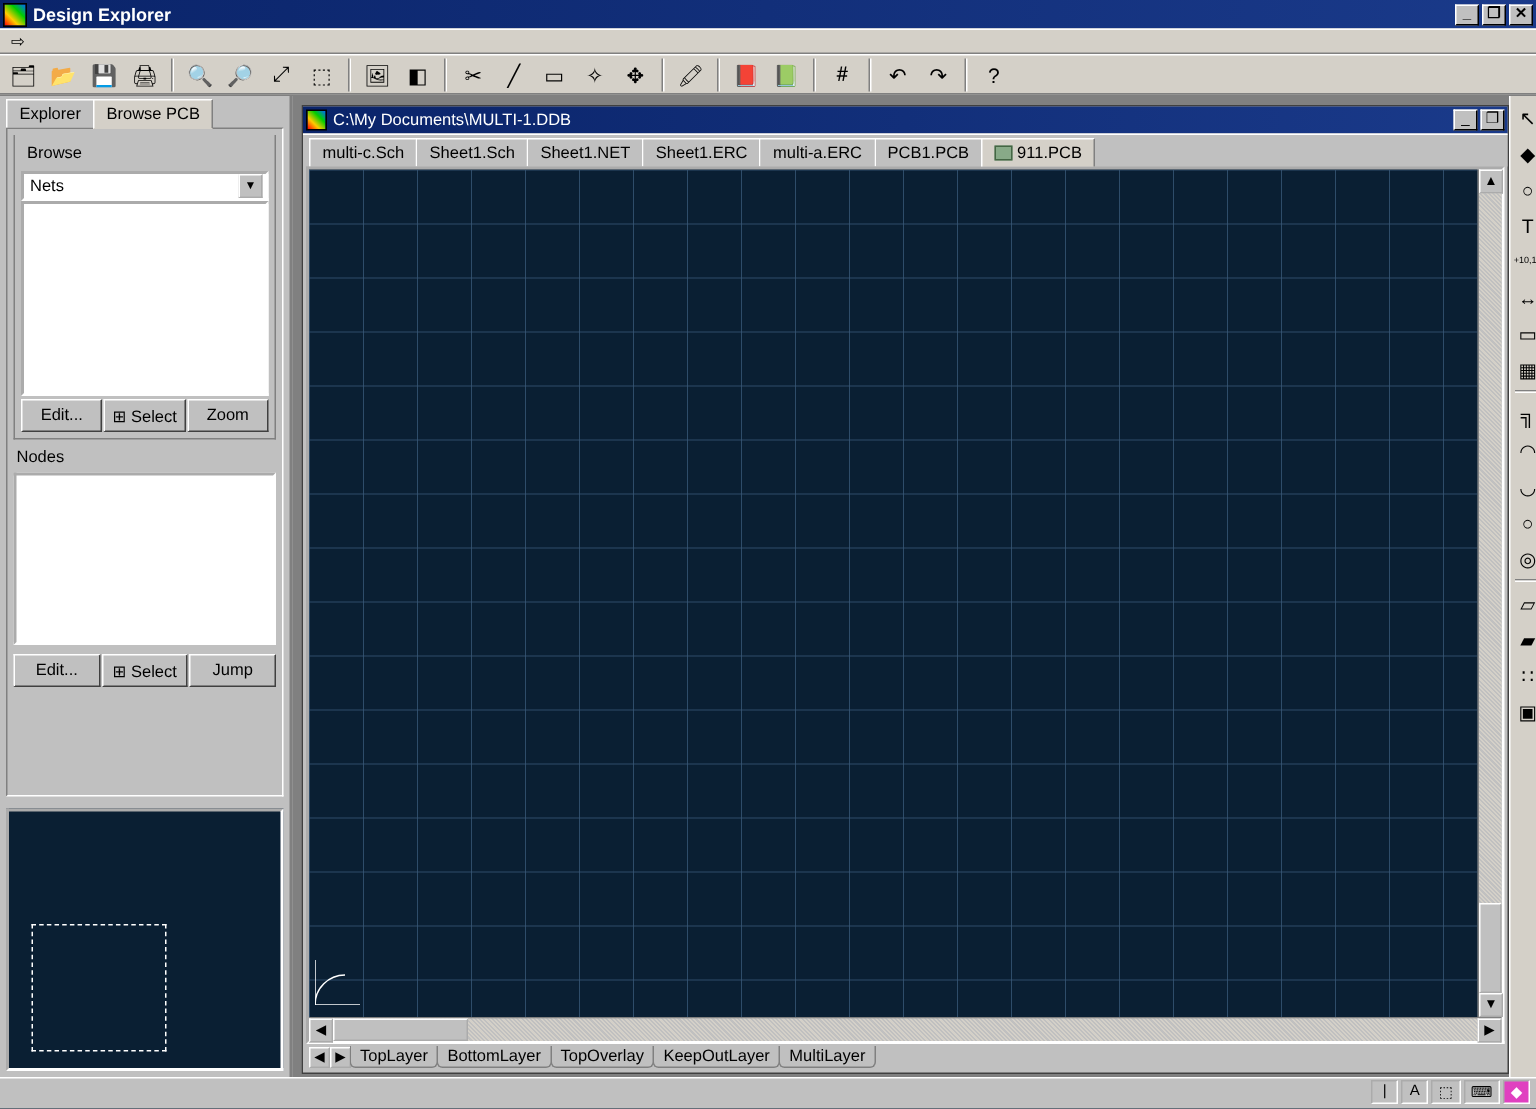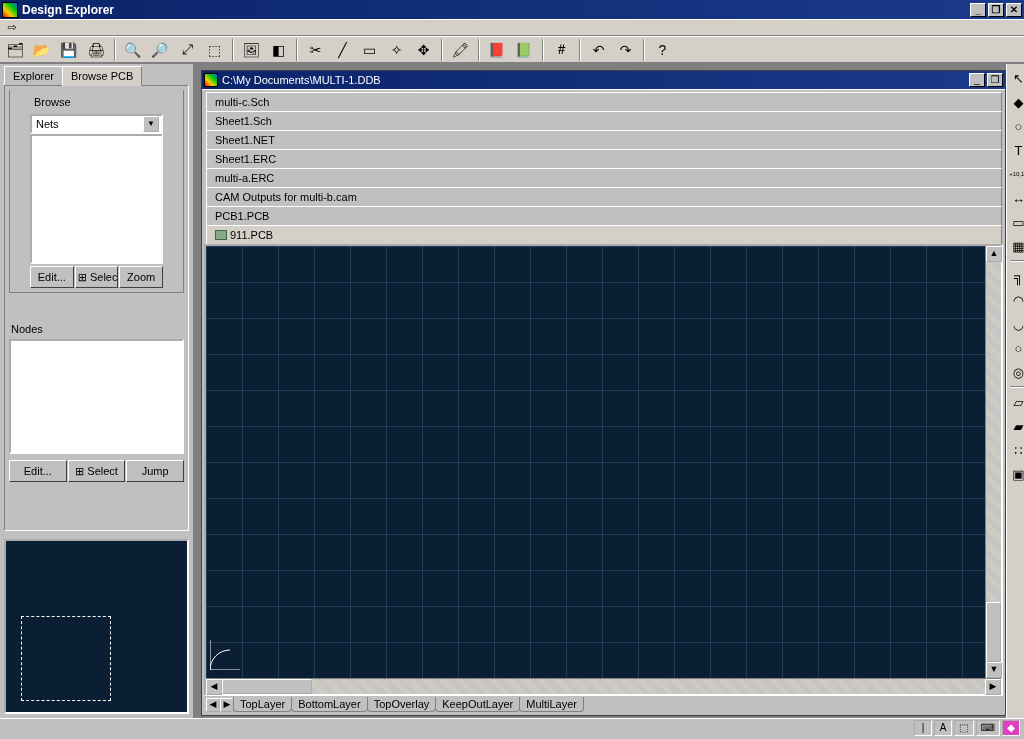--- a/index.html
+++ b/index.html
@@ -61,38 +61,38 @@
   padding: 3px 8px; background: #c0c0c0;
   border: 1px solid #808080; border-top: 1px solid #fff; border-left: 1px solid #fff;
   border-bottom: none; margin-right: -1px; position: relative;
 }
 .panel-tab.active { background: #d4d0c8; z-index: 1; border-bottom: 1px solid #d4d0c8; margin-bottom: -1px; }
 .panel-body {
   flex: 1; border: 1px solid #fff; border-top: 1px solid #808080; border-left: 1px solid #808080;
   margin: 0 4px 4px; padding: 4px; background: #c0c0c0;
   display: flex; flex-direction: column; gap: 4px; overflow: hidden;
 }
-.groupbox { border: 1px solid #808080; border-top: none; padding: 6px 20px 4px; }
+.groupbox { border: 1px solid #808080; border-top: none; padding: 6px 4px 4px; }
 .group-label { padding: 0 4px; margin-top: -6px; background: #c0c0c0; display: inline-block; }
 .dropdown {
   width: 100%; height: 20px; border: 2px inset #fff; background: #fff;
   display: flex; align-items: center; padding: 0 2px; margin-top: 6px;
 }
 .dropdown-val { flex: 1; padding: 0 2px; }
 .dropdown-btn { width: 16px; height: 16px; background: #c0c0c0; border: 1px outset #fff; text-align: center; font-size: 8px; line-height: 14px; }
 .listbox {
   width: 100%; height: 130px; background: #fff; border: 2px inset #fff;
 }
 .btn-row { display: flex; gap: 1px; margin-top: 2px; }
 .btn {
   flex: 1; height: 22px; background: #c0c0c0;
   border: 1px solid #fff; border-right-color: #404040; border-bottom-color: #404040;
   padding: 0 2px; font-size: 11px; cursor: default; overflow: hidden; white-space: nowrap;
 }
-.nodes-label { padding: 2px 2px 0; margin-top: 24px; }
+.nodes-label { padding: 2px 2px 0; }
 .preview-box {
   height: 175px; background: #0a1f33; border: 2px inset #fff; margin: 4px; position: relative;
 }
 .preview-rect { position: absolute; left: 15px; top: 75px; width: 90px; height: 85px; border: 1px dashed #fff; }
 
 .editor-area {
   flex: 1; position: relative; background: #808080; display: flex;
 }
 .doc-window {
   position: absolute; left: 6px; top: 6px; right: 18px; bottom: 2px;
@@ -101,21 +101,20 @@
 }
 .doc-titlebar {
   height: 18px; background: linear-gradient(to right, #0a246a, #1a3a8a); color: #fff;
   display: flex; align-items: center; padding: 0 2px; justify-content: center;
 }
 .doc-titlebar .doc-icon { width: 14px; height: 14px; background: linear-gradient(45deg,#f00,#fc0,#0c0,#06f); border: 1px solid #000; margin-right: 4px; }
 .doc-titlebar-text { flex: 1; }
 .doc-tabs {
   display: flex; padding: 2px 4px 0; background: #c0c0c0;
   border-top: 1px solid #fff;
-  flex-direction: column;
 }
 .doc-tab {
   padding: 3px 8px; border: 1px solid #808080; border-top: 1px solid #fff; border-left: 1px solid #fff;
   border-bottom: none; margin-right: -1px; white-space: nowrap; display: flex; align-items: center; gap: 3px;
 }
 .doc-tab.active { background: #d4d0c8; position: relative; z-index: 1; }
 .doc-tab .tab-icon { width: 12px; height: 10px; background: #8a8; border: 1px solid #464; }
 .canvas-wrap {
   flex: 1; border: 2px inset #fff; margin: 0 2px; display: flex; flex-direction: column;
 }
@@ -261,23 +260,20 @@
             <span>Sheet1.Sch</span>
           </div>
           <div class="doc-tab">
             <span>Sheet1.NET</span>
           </div>
           <div class="doc-tab">
             <span>Sheet1.ERC</span>
           </div>
           <div class="doc-tab">
             <span>multi-a.ERC</span>
-          </div>
-          <div class="doc-tab">
-            <span>CAM Outputs for multi-b.cam</span>
           </div>
           <div class="doc-tab">
             <span>PCB1.PCB</span>
           </div>
           <div class="doc-tab active">
             <span class="tab-icon"></span>
             <span>911.PCB</span>
           </div>
         </div>
       <div class="canvas-wrap">

